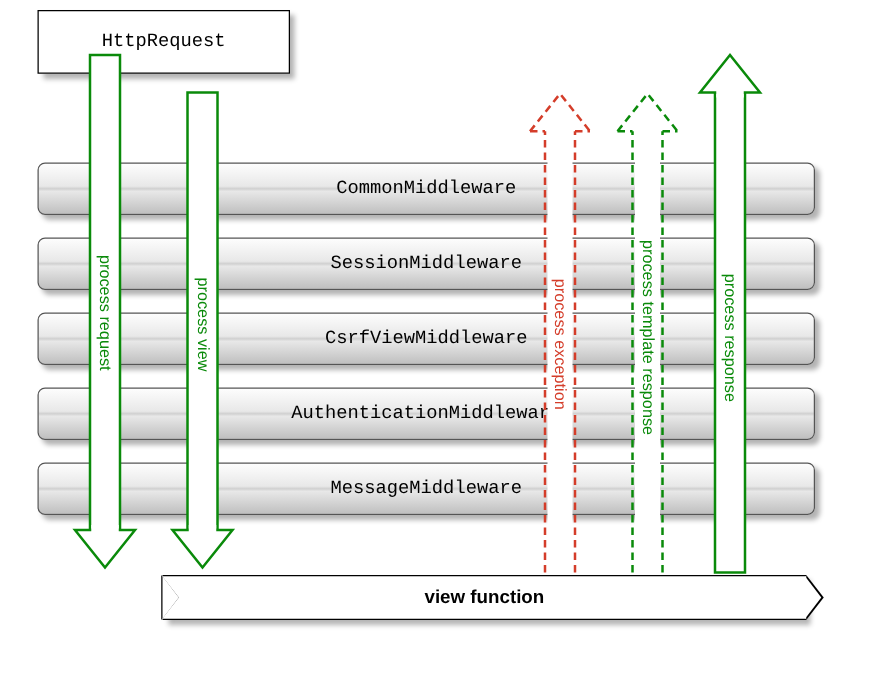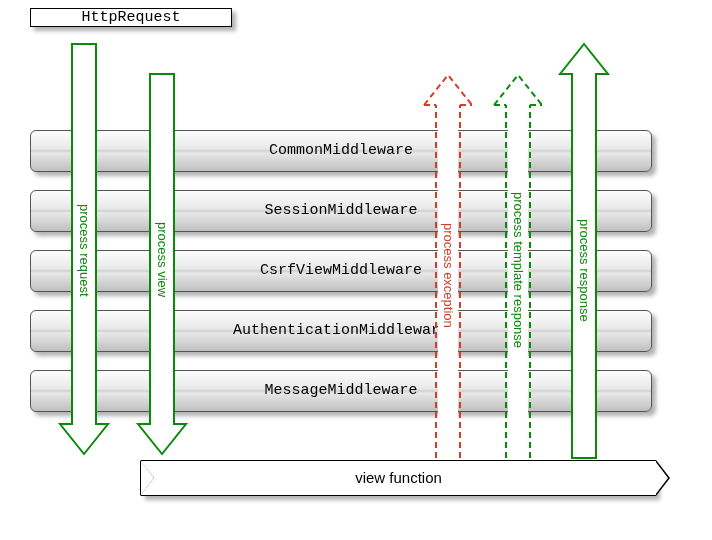--- a/index.html
+++ b/index.html
@@ -12,50 +12,51 @@
     position: relative;
     width: 712px;
     height: 540px;
   }
   .box-top {
     position: absolute;
     border: 1px solid #000;
     background: #fff;
     text-align: center;
     font-size: 15px;
-    padding: 0 0;
+    padding: 16px 0;
     box-shadow: 4px 4px 4px rgba(0,0,0,0.3);
   }
   .middleware {
     position: absolute;
     left: 30px;
     width: 620px;
     height: 40px;
     border: 1px solid #555;
     border-radius: 6px;
     background: linear-gradient(to bottom, #fdfdfd 0%, #e8e8e8 45%, #d0d0d0 50%, #e8e8e8 55%, #bfbfbf 100%);
     text-align: center;
     line-height: 40px;
     font-size: 15px;
     box-shadow: 4px 4px 4px rgba(0,0,0,0.3);
   }
   .view-func {
     position: absolute;
-    left: 141px;
+    left: 130px;
     top: 460px;
     width: 515px;
     height: 34px;
     background: #fff;
     border-top: 1px solid #000;
     border-bottom: 1px solid #000;
     text-align: center;
     line-height: 34px;
     font-size: 15px;
     font-family: Arial, sans-serif;
     box-shadow: 4px 4px 4px rgba(0,0,0,0.3);
+    font-weight: bold;
   }
   .view-func::before {
     content: "";
     position: absolute;
     left: -1px;
     top: -1px;
     width: 0; height: 0;
     border-top: 18px solid transparent;
     border-bottom: 18px solid transparent;
     border-left: 14px solid #000;

